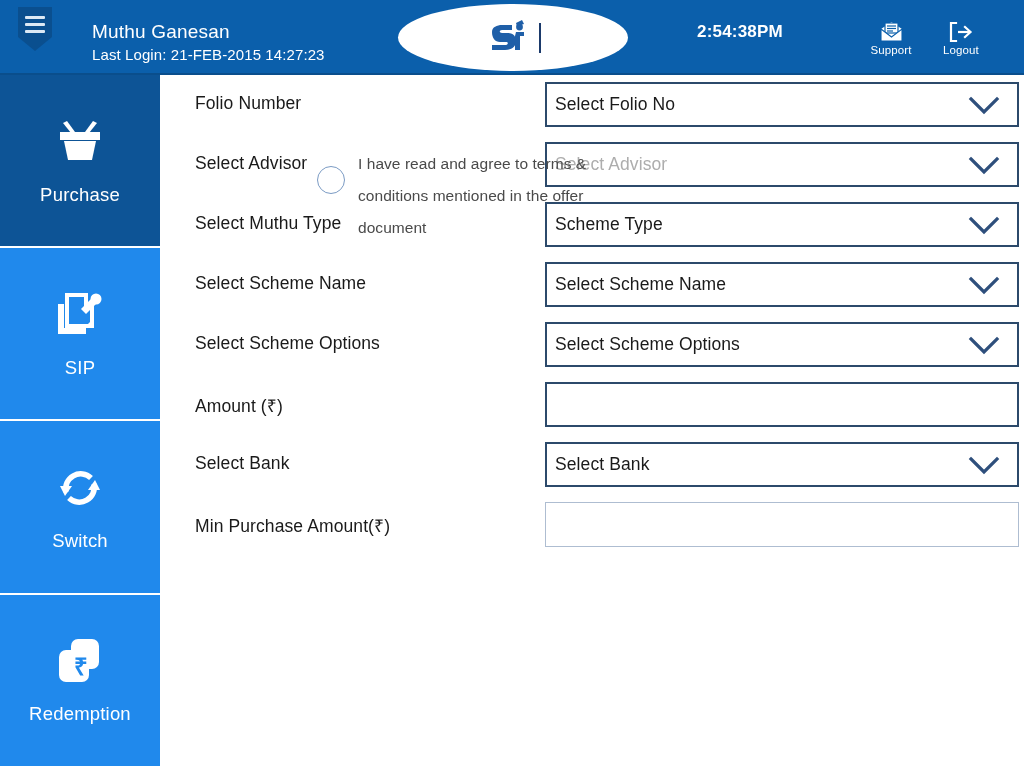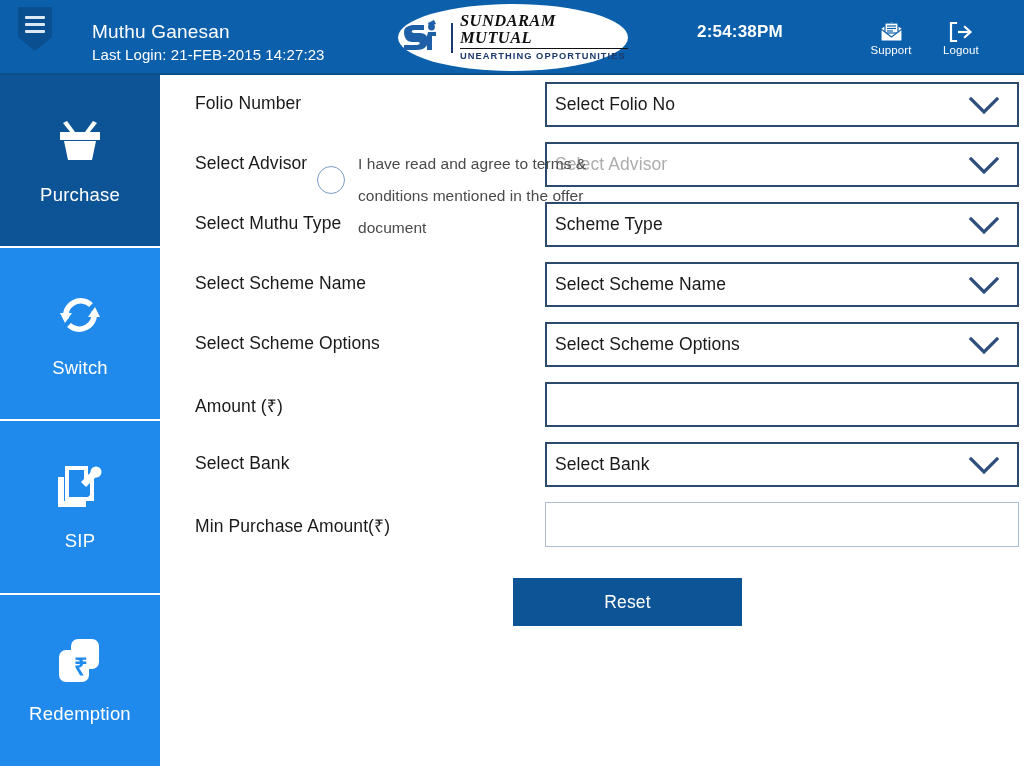--- a/index.html
+++ b/index.html
@@ -177,24 +177,20 @@
         <svg width="46" height="36" viewBox="0 0 46 36">
           <path d="M6 12 C6 7, 11 5, 16 5 L26 5 L26 10 L16 10 C13 10, 13 13, 16 13 L22 13
                    C28 13, 30 17, 30 21 C30 27, 25 30, 19 30 L6 30 L6 25 L19 25
                    C22 25, 23 22, 20 22 L14 22 C9 22, 6 18, 6 12 Z" fill="#1f5fa8"></path>
           <path d="M30 12 L38 12 L38 16 L34 16 L34 30 L29 30 L29 16 L30 12 Z" fill="#1f5fa8"></path>
           <circle cx="33.5" cy="7" r="3.4" fill="#1f5fa8"></circle>
           <path d="M30 3 L36 0 L38 4 L31 6 Z" fill="#1f5fa8"></path>
         </svg>
       </div>
       <div class="logo-divider"></div>
-      <div class="logo-text">
-        <div class="logo-title">SUNDARAM MUTUAL</div>
-        <div class="logo-sub">UNEARTHING OPPORTUNITIES</div>
-      </div>
     </div>
 
     <div class="clock">2:54:38PM</div>
 
     <div class="hdr-action support">
       <div class="glyph">
         <svg width="25" height="22" viewBox="0 0 25 22">
           <path d="M2 8 L12.5 1 L23 8 L23 20 L2 20 Z" fill="#ffffff"></path>
           <rect x="6" y="2" width="13" height="10" fill="#ffffff" stroke="#0b5fab" stroke-width="1.2"></rect>
           <line x1="8" y1="5" x2="17" y2="5" stroke="#0b5fab" stroke-width="1.2"></line>
@@ -227,45 +223,45 @@
           <path d="M35 13 L43 3 L39 1 L31 12 Z" fill="#ffffff"></path>
           <rect x="6" y="12" width="40" height="8" fill="#ffffff"></rect>
           <path d="M10 21 L42 21 L38 40 L14 40 Z" fill="#ffffff"></path>
         </svg>
       </div>
       <div class="s-label">Purchase</div>
     </div>
 
     <div class="side-item">
       <div class="s-icon">
-        <svg width="52" height="48" viewBox="0 0 52 48">
-          <path d="M12 28 A15 15 0 0 1 37 14" fill="none" stroke="#ffffff" stroke-width="5.5" stroke-linecap="butt"></path>
-          <path d="M40 20 A15 15 0 0 1 15 34" fill="none" stroke="#ffffff" stroke-width="5.5" stroke-linecap="butt"></path>
-          <path d="M6 22 L18 22 L11 32 Z" fill="#ffffff"></path>
-          <path d="M46 26 L34 26 L41 16 Z" fill="#ffffff"></path>
-        </svg>
-      </div>
-      <div class="s-label">Switch</div>
-    </div>
-
-    <div class="side-item">
-      <div class="s-icon">
         <svg width="52" height="50" viewBox="0 0 52 50">
           <path d="M4 14 L4 44 L32 44 L32 38 L10 38 L10 14 Z" fill="#ffffff"></path>
           <path d="M13 5 L13 36 L38 36 L38 18 L32 18 L32 5 Z" fill="none" stroke="#ffffff" stroke-width="4"></path>
           <path d="M38 36 L32 36 L38 30 Z" fill="#ffffff"></path>
           <path d="M27 19 L38 8 L43 13 L32 24 Z" fill="#ffffff"></path>
           <circle cx="42" cy="9" r="5.5" fill="#ffffff"></circle>
         </svg>
       </div>
       <div class="s-label">SIP</div>
     </div>
 
     <div class="side-item">
       <div class="s-icon">
+        <svg width="52" height="48" viewBox="0 0 52 48">
+          <path d="M12 28 A15 15 0 0 1 37 14" fill="none" stroke="#ffffff" stroke-width="5.5" stroke-linecap="butt"></path>
+          <path d="M40 20 A15 15 0 0 1 15 34" fill="none" stroke="#ffffff" stroke-width="5.5" stroke-linecap="butt"></path>
+          <path d="M6 22 L18 22 L11 32 Z" fill="#ffffff"></path>
+          <path d="M46 26 L34 26 L41 16 Z" fill="#ffffff"></path>
+        </svg>
+      </div>
+      <div class="s-label">Switch</div>
+    </div>
+
+    <div class="side-item">
+      <div class="s-icon">
         <svg width="54" height="50" viewBox="0 0 54 50">
           <rect x="18" y="3" width="28" height="30" rx="7" fill="#ffffff"></rect>
           <rect x="6" y="14" width="30" height="32" rx="7" fill="#ffffff"></rect>
           <text x="21" y="39" font-family="Liberation Sans, sans-serif" font-size="24" font-weight="bold" fill="#2089ec">₹</text>
         </svg>
       </div>
       <div class="s-label">Redemption</div>
     </div>
   </div>
 
@@ -342,15 +338,14 @@
       <div class="lab">Min Purchase Amount(₹)</div>
       <div class="field soft" style="top:-11px;">
         <span class="ftxt"></span>
       </div>
     </div>
 
     <div class="checkrow"></div>
     <div class="checkbox"></div>
     <div class="check-text">I have read and agree to terms &amp; conditions mentioned in the offer document</div>
 
-    <button class="reset-btn">Reset</button>
   </div>
 </div>
 
 </body></html>

